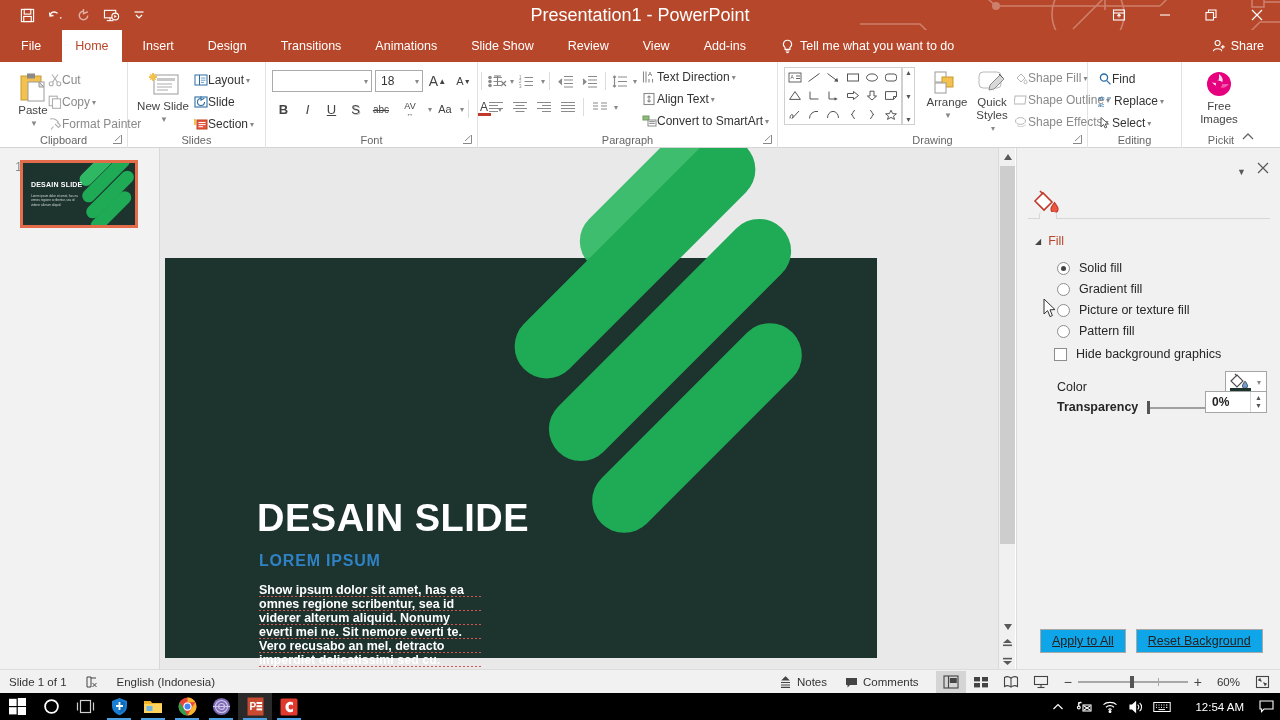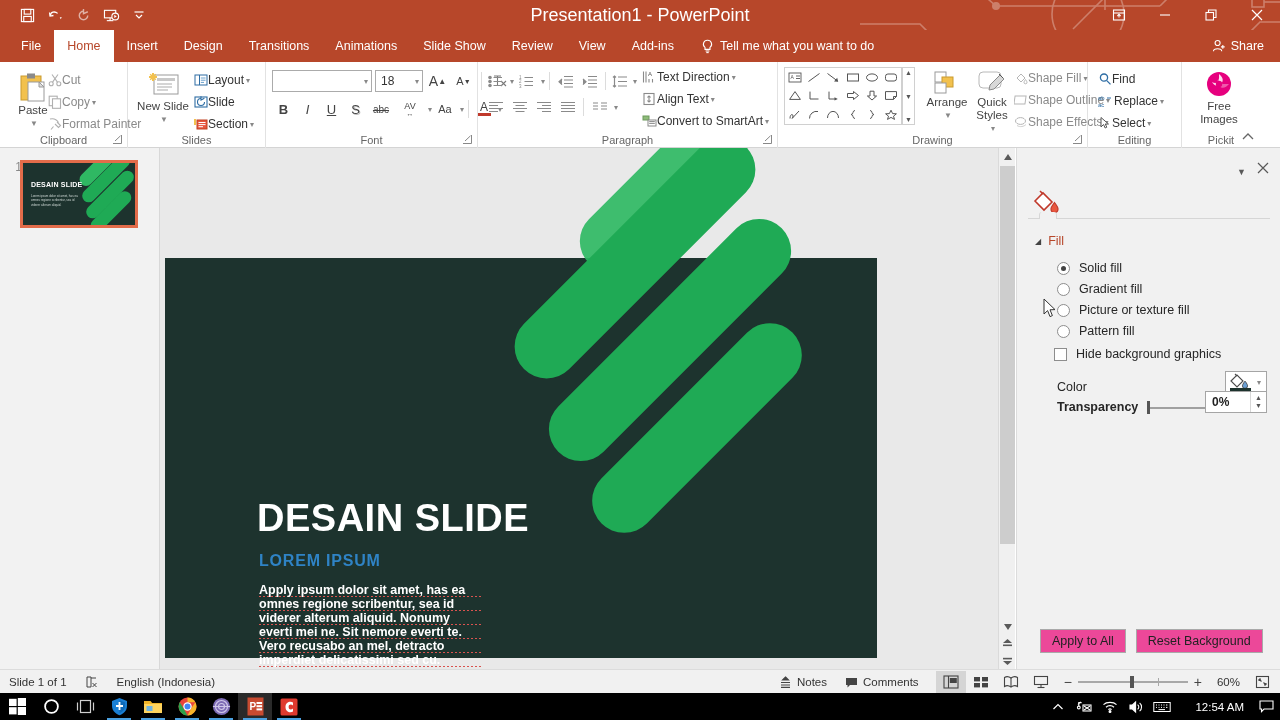--- a/index.html
+++ b/index.html
@@ -32,21 +32,21 @@
   .wc {
     width: 46px; height: 30px; display: flex; align-items: center; justify-content: center;
     color: #fff;
   }
 
   
   .tabbar {
     position: absolute; left: 0; top: 30px; width: 1280px; height: 32px;
     background: #b7472a; overflow: hidden;
   }
-  .tabs { display: flex; align-items: stretch; height: 32px; padding-left: 8px; }
+  .tabs { display: flex; align-items: stretch; height: 32px; padding-left: 8px; gap: 8px; }
   .tab {
     padding: 0 13px; height: 32px; line-height: 32px; color: #fff; font-size: 12.5px;
     white-space: nowrap; cursor: default;
   }
   .tab.active { background: #fff; color: #b7472a; }
   .tellme {
     display: flex; align-items: center; gap: 6px; color: #fff; font-size: 12.5px;
     padding-left: 14px; white-space: nowrap;
   }
   .share-btn {
@@ -267,22 +267,22 @@
     background: #fff; display: flex; align-items: center; font-size: 12px; color: #222;
     padding-left: 6px;
   }
   .spin-arrows {
     position: absolute; right: 0; top: 0; width: 16px; height: 20px; border-left: 1px solid #d7d7d7;
     display: flex; flex-direction: column; align-items: center; justify-content: center;
     font-size: 7px; color: #555; line-height: 8px;
   }
   .fmt-actions { position: absolute; left: 23px; bottom: 16px; display: flex; gap: 10px; }
   .pbtn {
-    height: 24px; padding: 0 11px; border: 1px solid #a9a9a9; background: #ec4899;
-    font-size: 12.5px; color: #222; display: flex; align-items: center;
+    height: 24px; padding: 0 11px; border: 1px solid #a9a9a9; background: #0ea5e9;
+    font-size: 12.5px; color: #222; display: flex; align-items: center; text-decoration: underline;
   }
   .cursor-arrow { position: absolute; left: 1043px; top: 298px; width: 14px; height: 20px; }
 
   
   .statusbar {
     position: absolute; left: 0; top: 669px; width: 1280px; height: 24px;
     background: #f1f1f1; border-top: 1px solid #dcdcdc; display: flex; align-items: center;
   }
   .sb-item { display: flex; align-items: center; gap: 5px; font-size: 11.5px; color: #333; height: 24px; padding: 0 9px; }
   .sb-right { position: absolute; right: 0; top: 0; height: 24px; display: flex; align-items: center; }
@@ -937,21 +937,21 @@
     </div>
   </div>
 
   <div class="canvas">
     <div class="slide-clipwrap">
 
       <div class="slide">
         <div class="slide-title">DESAIN SLIDE</div>
         <div class="slide-sub">LOREM IPSUM</div>
         <div class="slide-body">
-          <div class="sq">Apply ipsum dolor sit amet, has ea</div>
+          <div class="sq">Show ipsum dolor sit amet, has ea</div>
           <div class="sq">omnes regione scribentur, sea id</div>
           <div class="sq">viderer alterum aliquid. Nonumy</div>
           <div class="sq">everti mei ne. Sit nemore everti te.</div>
           <div class="sq">Vero recusabo an mel, detracto</div>
           <div class="sq">imperdiet delicatissimi sed cu.</div>
         </div>
       </div>
 
       <div class="cap lite" style="left:392px;top:-5px;width:252px;height:62px;"></div>
       <div class="cap" style="left:318px;top:78px;width:314px;height:64px;"></div>

